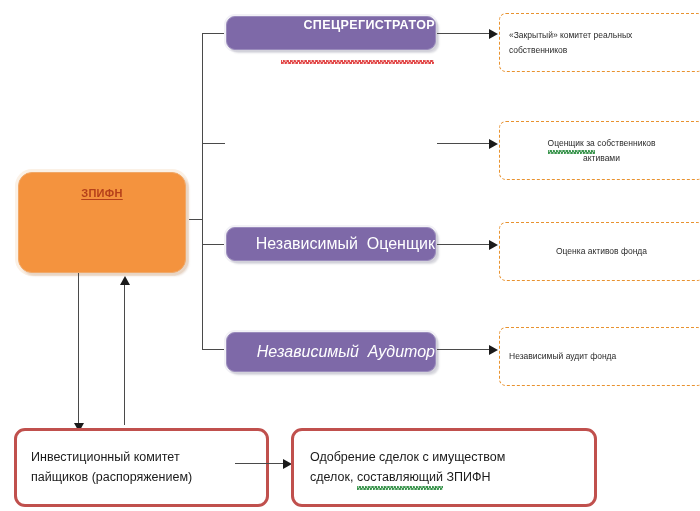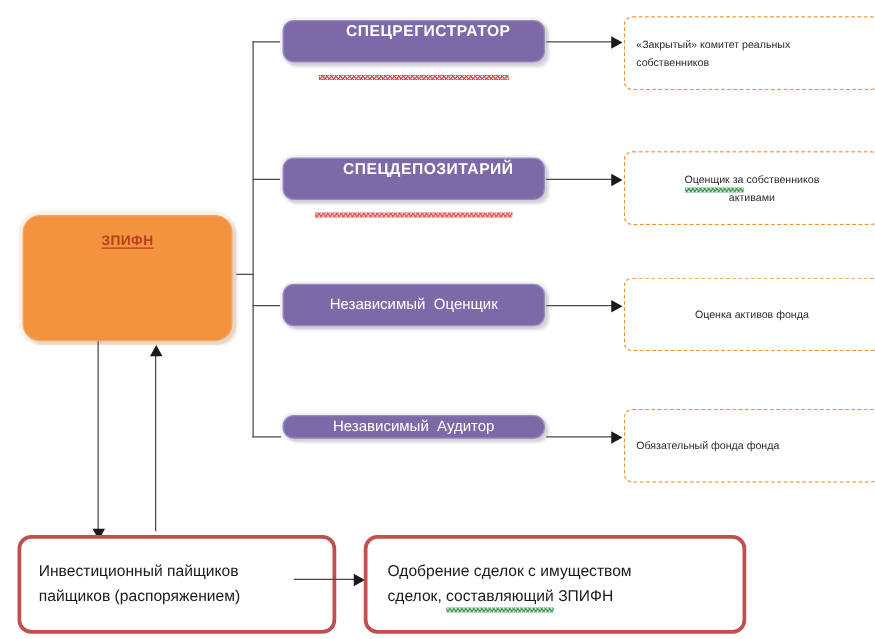--- a/index.html
+++ b/index.html
@@ -17,21 +17,21 @@
     background: #ffffff;
     overflow: hidden;
   }
 
   
   .node {
     position: absolute;
     box-sizing: border-box;
     display: flex;
     align-items: center;
-    justify-content: center;
+    justify-content: flex-end;
     text-align: center;
   }
 
   
   .node-orange {
     background: #F4933E;
     border: 1px solid #F0A868;
     border-radius: 14px;
     box-shadow: 3px 3px 2px rgba(190,150,120,0.30),
                 0 0 0 3px #FBF1E6;
@@ -65,21 +65,21 @@
     line-height: 1.1;
   }
   .caps {
     font-size: 12.5px;
     font-weight: bold;
     font-variant: small-caps;
     letter-spacing: .4px;
     position: relative;
   }
   .mixed {
-    font-size: 12px;
+    font-size: 16px;
     font-weight: normal;
   }
 
   
   .squiggle-red {
     position: absolute;
     left: 1px;
     right: 1px;
     bottom: -3px;
     height: 4px;
@@ -188,32 +188,26 @@
     <span class="lbl">ЗПИФН</span>
   </div>
 
   <div class="node node-purple" style="left:226px; top:16px; width:210px; height:34px;">
     <span class="lbl caps">
       <span>СПЕЦРЕГИСТРАТОР</span>
       <span class="squiggle-red"></span>
     </span>
   </div>
 
-  <div class="node node-purple" style="left:226px; top:126px; width:210px; height:34px;">
-    <span class="lbl caps">
-      <span>СПЕЦДЕПОЗИТАРИЙ</span>
-      <span class="squiggle-red"></span>
-    </span>
-  </div>
 
   <div class="node node-purple" style="left:226px; top:227px; width:210px; height:34px;">
     <span class="lbl mixed">Независимый  Оценщик</span>
   </div>
 
-  <div class="node node-purple" style="left:226px; top:332px; width:210px; height:19px;">
+  <div class="node node-purple" style="left:226px; top:332px; width:210px; height:40px;font-style:italic;">
     <span class="lbl mixed">Независимый  Аудитор</span>
   </div>
 
   <div class="conn conn-h" style="left:437px; top:33px; width:56px;"></div>
   <div class="arrow arrow-right" style="left:489px; top:29px;"></div>
 
   <div class="conn conn-h" style="left:437px; top:143px; width:56px;"></div>
   <div class="arrow arrow-right" style="left:489px; top:139px;"></div>
 
   <div class="conn conn-h" style="left:437px; top:244px; width:56px;"></div>
@@ -234,32 +228,32 @@
       <span class="squiggle-green">Оценщик за</span><span> собственников</span><br>
       <span>активами</span>
     </span>
   </div>
 
   <div class="node-dashed align-center" style="position:absolute; left:499px; top:222px; width:185px; height:45px;">
     <span class="lbl">Оценка  активов фонда</span>
   </div>
 
   <div class="node-dashed align-left" style="position:absolute; left:499px; top:327px; width:185px; height:45px;">
-    <span class="lbl">Обязательный  фонда  фонда</span>
+    <span class="lbl">Независимый  аудит  фонда</span>
   </div>
 
   <div class="conn conn-v" style="left:78px; top:273px; height:152px;"></div>
   <div class="arrow arrow-down" style="left:74px; top:423px;"></div>
 
   <div class="conn conn-v" style="left:124px; top:283px; height:142px;"></div>
   <div class="arrow arrow-up" style="left:120px; top:276px;"></div>
 
   <div class="node-red" style="position:absolute; left:14px; top:428px; width:221px; height:61px;">
     <span class="lbl">
-      <span>Инвестиционный пайщиков</span><br>
+      <span>Инвестиционный комитет</span><br>
       <span>пайщиков (распоряжением)</span>
     </span>
   </div>
 
   <div class="conn conn-h" style="left:235px; top:463px; width:52px;"></div>
   <div class="arrow arrow-right" style="left:283px; top:459px;"></div>
 
   <div class="node-red" style="position:absolute; left:291px; top:428px; width:270px; height:61px;padding-left:16px;">
     <span class="lbl">
       <span>Одобрение сделок с имуществом</span><br>

